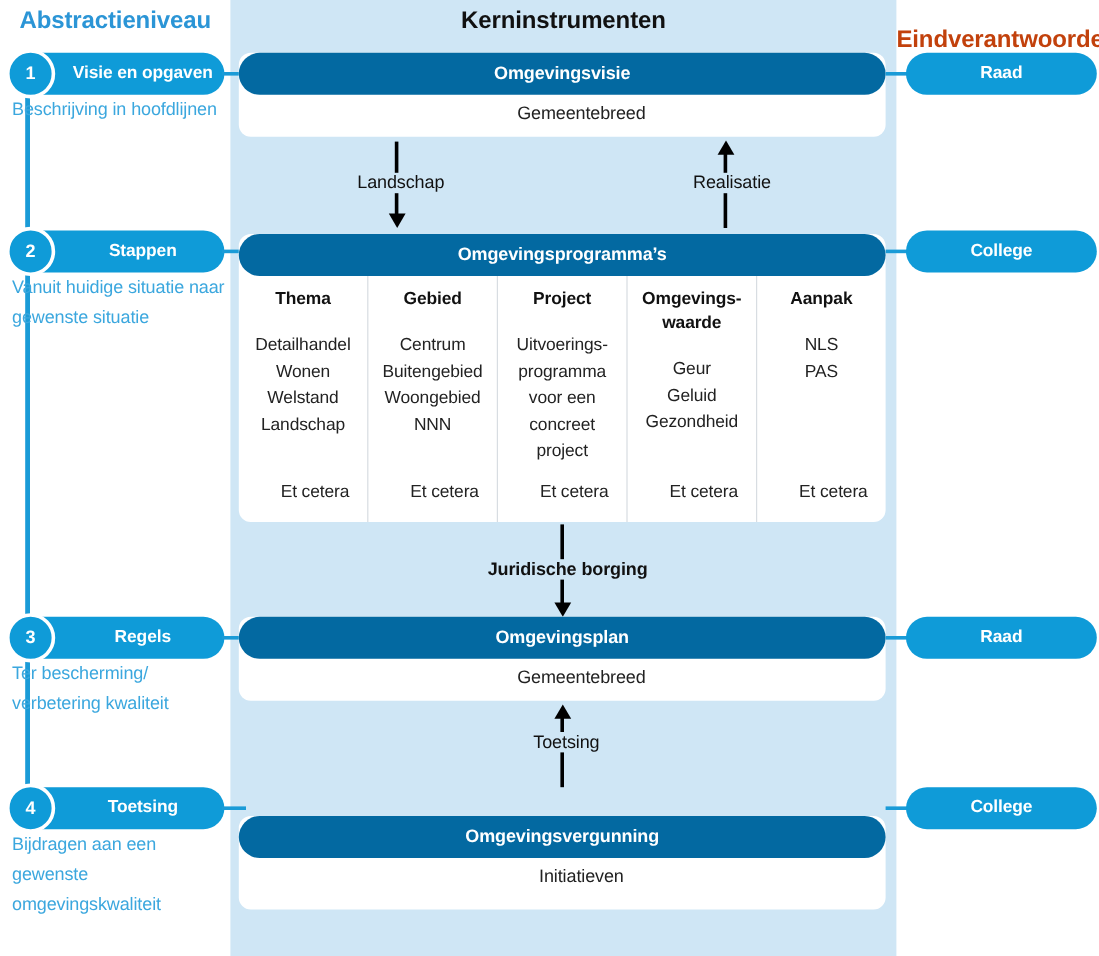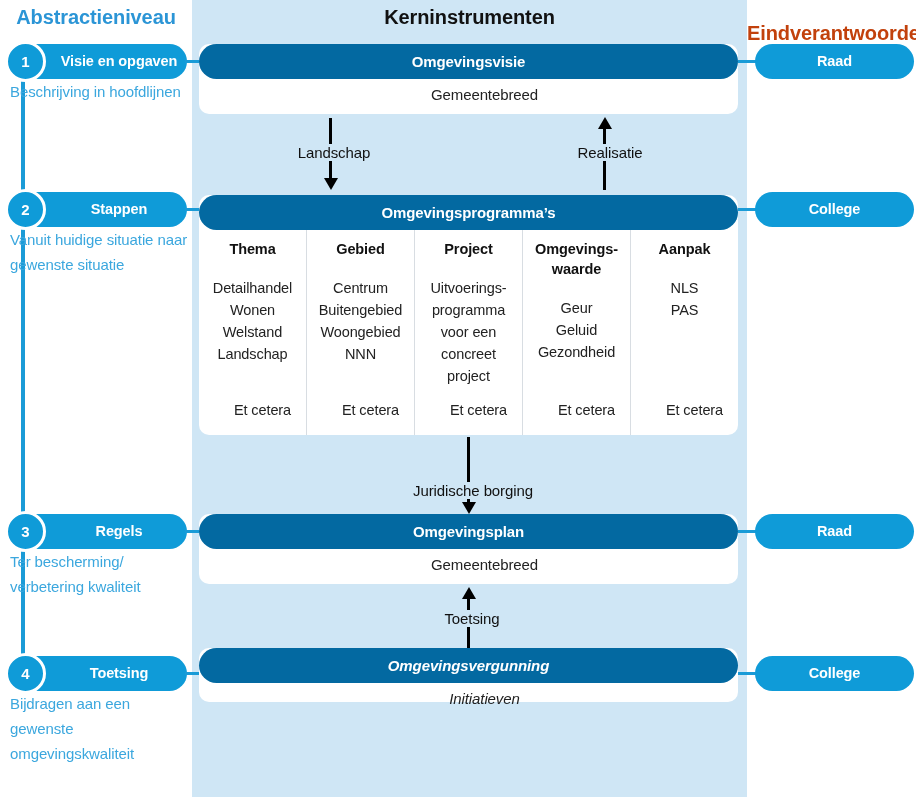--- a/index.html
+++ b/index.html
@@ -325,32 +325,32 @@
         <div class="colname">Aanpak</div>
         <div class="items">NLS<br>PAS</div>
         <div class="etc">Et cetera</div>
       </div>
 
     </div>
   </div>
 
   <div class="arrow-line" style="left:467px;top:437px;height:68px;"></div>
   <div class="arrow-head down" style="left:462px;top:502px;"></div>
-  <div class="arrow-label" style="left:383px;top:482px;width:170px;">Juridische borging</div>
+  <div class="arrow-label" style="left:383px;top:466px;width:170px;font-weight:bold;">Juridische borging</div>
 
   <div class="card" style="top:514px;height:70px;">
     <div class="card-title">Omgevingsplan</div>
     <div class="card-sub" style="top:42px;">Gemeentebreed</div>
   </div>
 
   <div class="arrow-line" style="left:467px;top:598px;height:58px;"></div>
   <div class="arrow-head up" style="left:462px;top:587px;"></div>
   <div class="arrow-label" style="left:411px;top:610px;width:112px;">Toetsing</div>
 
-  <div class="card" style="top:648px;height:54px;font-style:italic;">
+  <div class="card" style="top:680px;height:78px;">
     <div class="card-title">Omgevingsvergunning</div>
     <div class="card-sub" style="top:42px;">Initiatieven</div>
   </div>
 
   <div class="connector" style="left:738px;top:60px;width:24px;"></div>
   <div class="resp" style="top:44px;">Raad</div>
 
   <div class="connector" style="left:738px;top:208px;width:24px;"></div>
   <div class="resp" style="top:192px;">College</div>
 

